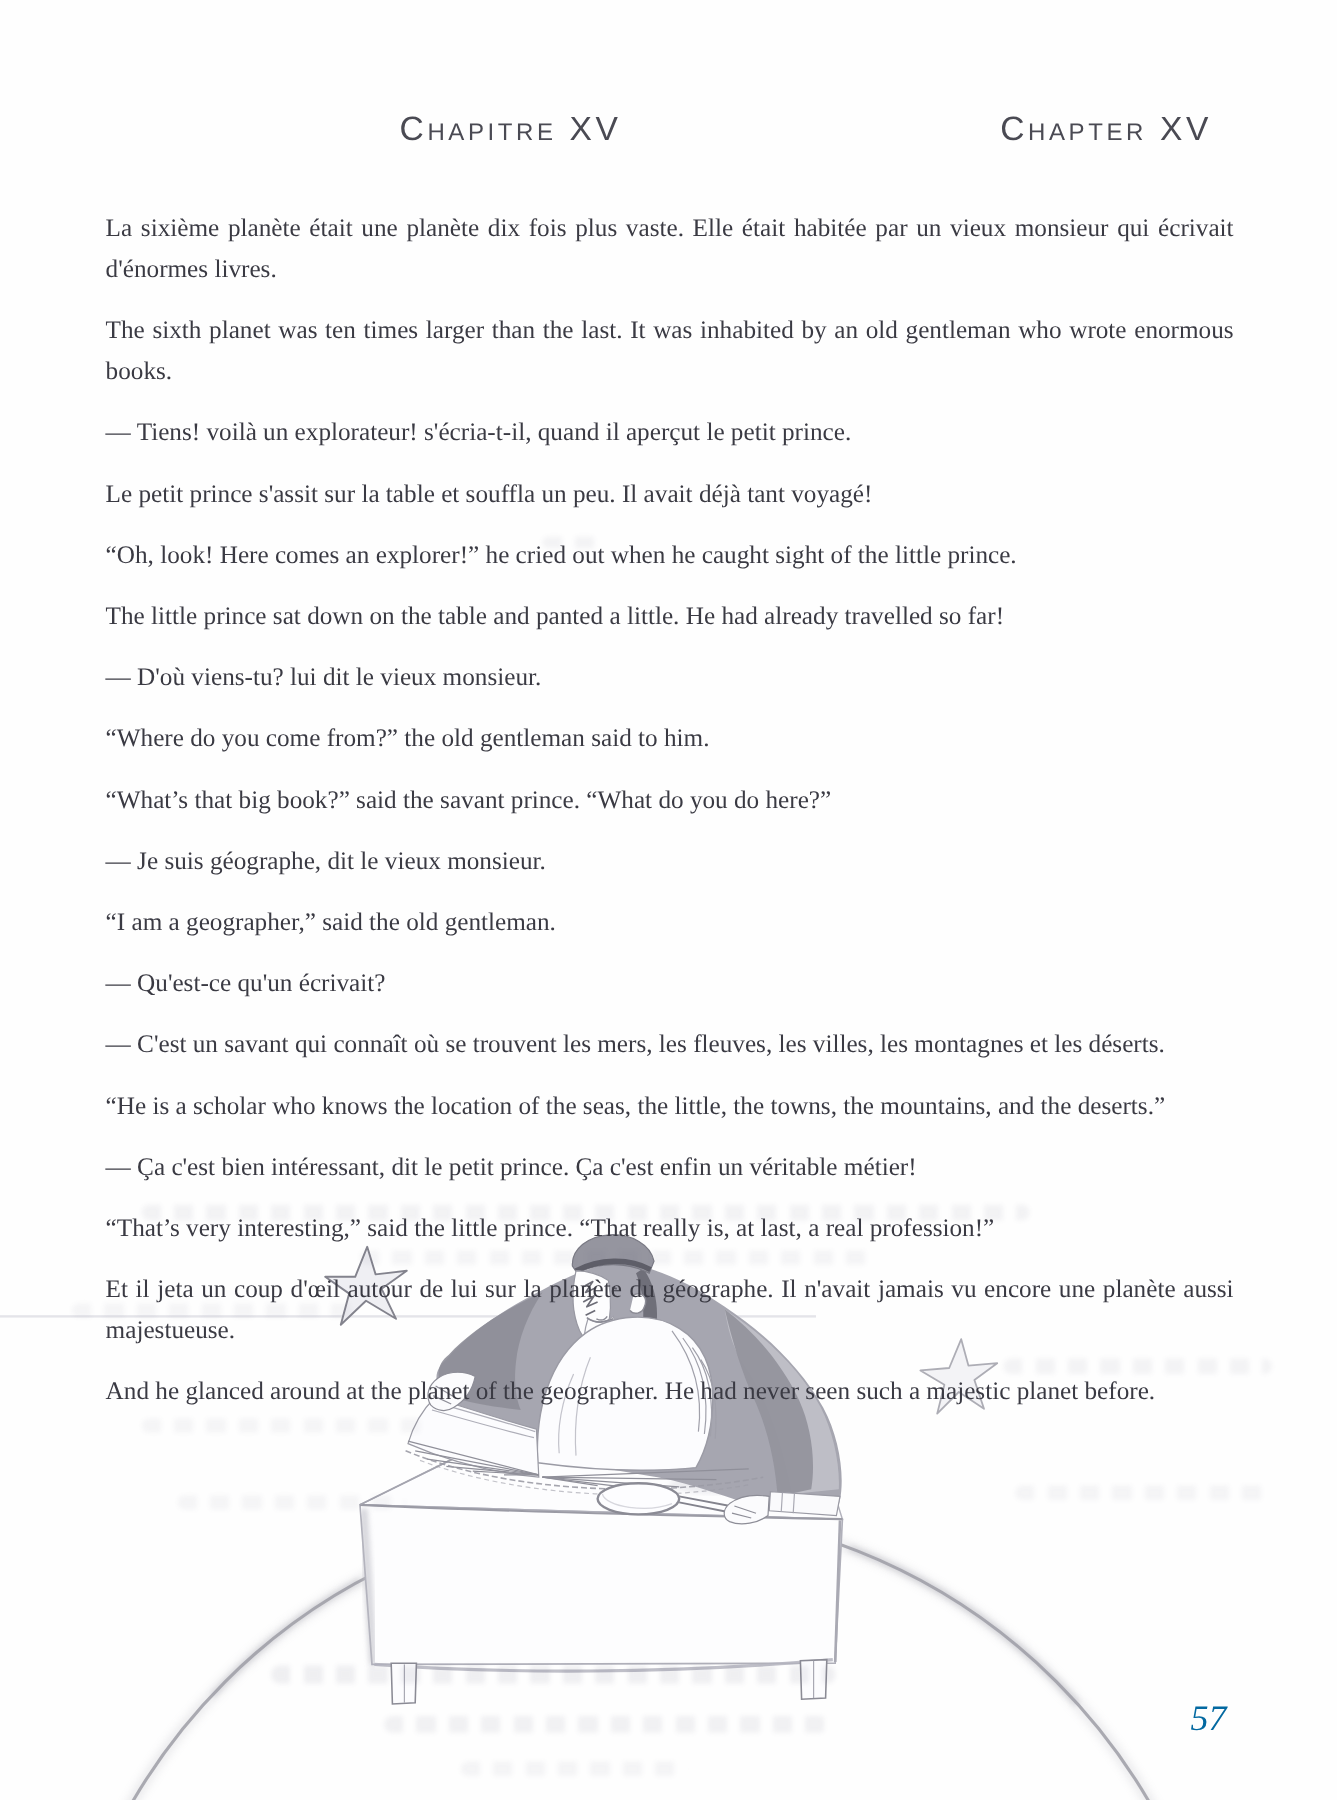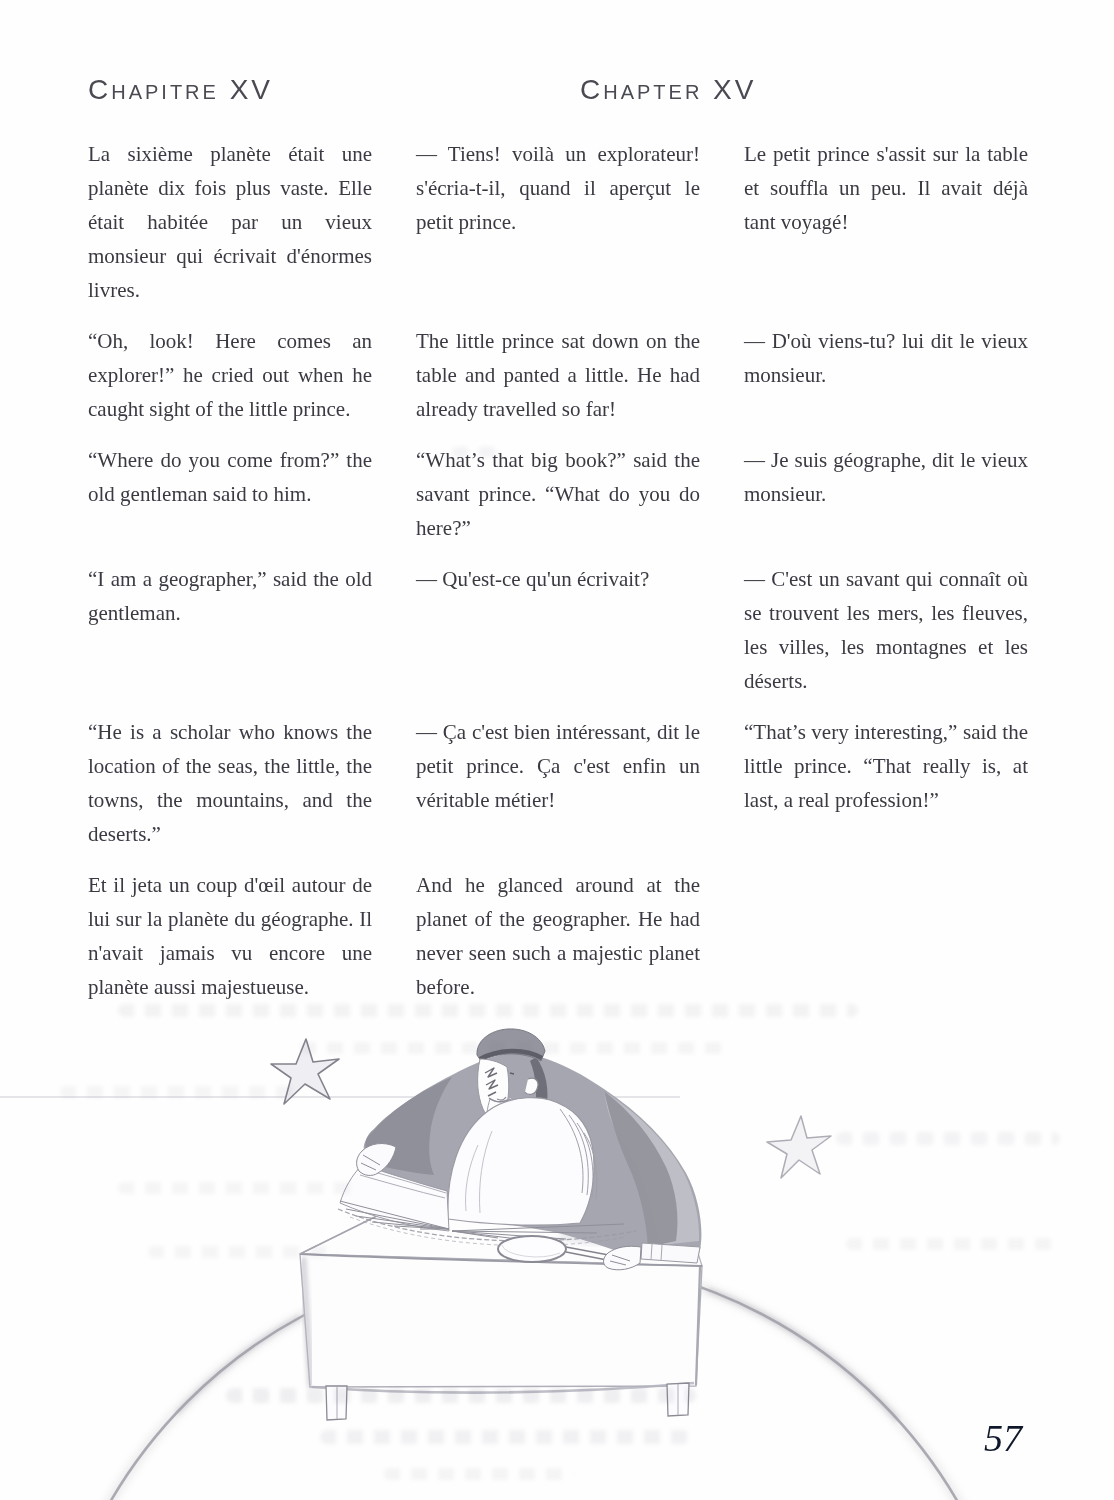--- a/index.html
+++ b/index.html
@@ -7,38 +7,38 @@
     position:relative; width:1114px; height:1500px; margin:0 auto;
     background:#fefefe; overflow:hidden;
     font-family:"Liberation Serif","DejaVu Serif",serif;
   }
   .heads {
     display:grid; grid-template-columns:1fr 1fr; column-gap:44px;
     padding:76px 86px 0 88px; margin-bottom:33px;
     position:relative; z-index:2;
   }
   h2.chapter {
-    margin:0; text-align:left;
+    margin:18px; text-align:right;
     font-family:"Liberation Sans","DejaVu Sans",sans-serif;
     font-weight:400; font-size:28px; line-height:1;
     font-variant:small-caps; letter-spacing:3px; color:#4a4a53;
   }
   .text-grid {
-    display:grid; grid-template-columns:1fr 1fr 1fr; column-gap:44px; row-gap:17px;
+    display:grid; grid-template-columns:1fr; column-gap:44px; row-gap:17px;
     align-items:start; padding:0 86px 0 88px;
     position:relative; z-index:2;
   }
   .text-grid p {
     margin:0; font-size:21px; line-height:34px; color:#3a3a43;
     text-align:justify; hyphens:auto;
   }
   .page-number {
     position:absolute; top:1416px; right:92px; z-index:4;
     font-family:"Liberation Serif","DejaVu Serif",serif;
-    font-style:italic; font-size:38px; color:#0f172a;
+    font-style:italic; font-size:30px; color:#0369a1;
   }
   .illustration { position:absolute; left:0; top:995px; z-index:1; }
   .ghost {
     position:absolute; z-index:3; pointer-events:none; border-radius:7px;
     background:repeating-linear-gradient(90deg,
       rgba(95,95,120,.55) 0 16px, rgba(95,95,120,0) 16px 27px);
     filter:blur(2.3px);
   }
   .scanline {
     position:absolute; left:0; top:1096px; width:680px; height:2px;
@@ -50,20 +50,21 @@
 
 <div class="page">
 
   <div class="heads">
     <h2 class="chapter">Chapitre XV</h2>
     <h2 class="chapter">Chapter XV</h2>
   </div>
 
   <div class="text-grid">
     <p lang="fr">La sixième planète était une planète dix fois plus vaste. Elle était habitée par un vieux monsieur qui écrivait d'énormes livres.</p>
+    <p lang="en">The sixth planet was ten times larger than the last. It was inhabited by an old gentleman who wrote enormous books.</p>
     <p lang="fr">— Tiens! voilà un explorateur! s'écria-t-il, quand il aperçut le petit prince.</p>
     <p lang="fr">Le petit prince s'assit sur la table et souffla un peu. Il avait déjà tant voyagé!</p>
     <p lang="en">“Oh, look! Here comes an explorer!” he cried out when he caught sight of the little prince.</p>
     <p lang="en">The little prince sat down on the table and panted a little. He had already travelled so far!</p>
     <p lang="fr">— D'où viens-tu? lui dit le vieux monsieur.</p>
     <p lang="en">“Where do you come from?” the old gentleman said to him.</p>
     <p lang="en">“What’s that big book?” said the savant prince. “What do you do here?”</p>
     <p lang="fr">— Je suis géographe, dit le vieux monsieur.</p>
     <p lang="en">“I am a geographer,” said the old gentleman.</p>
     <p lang="fr">— Qu'est-ce qu'un écrivait?</p>

